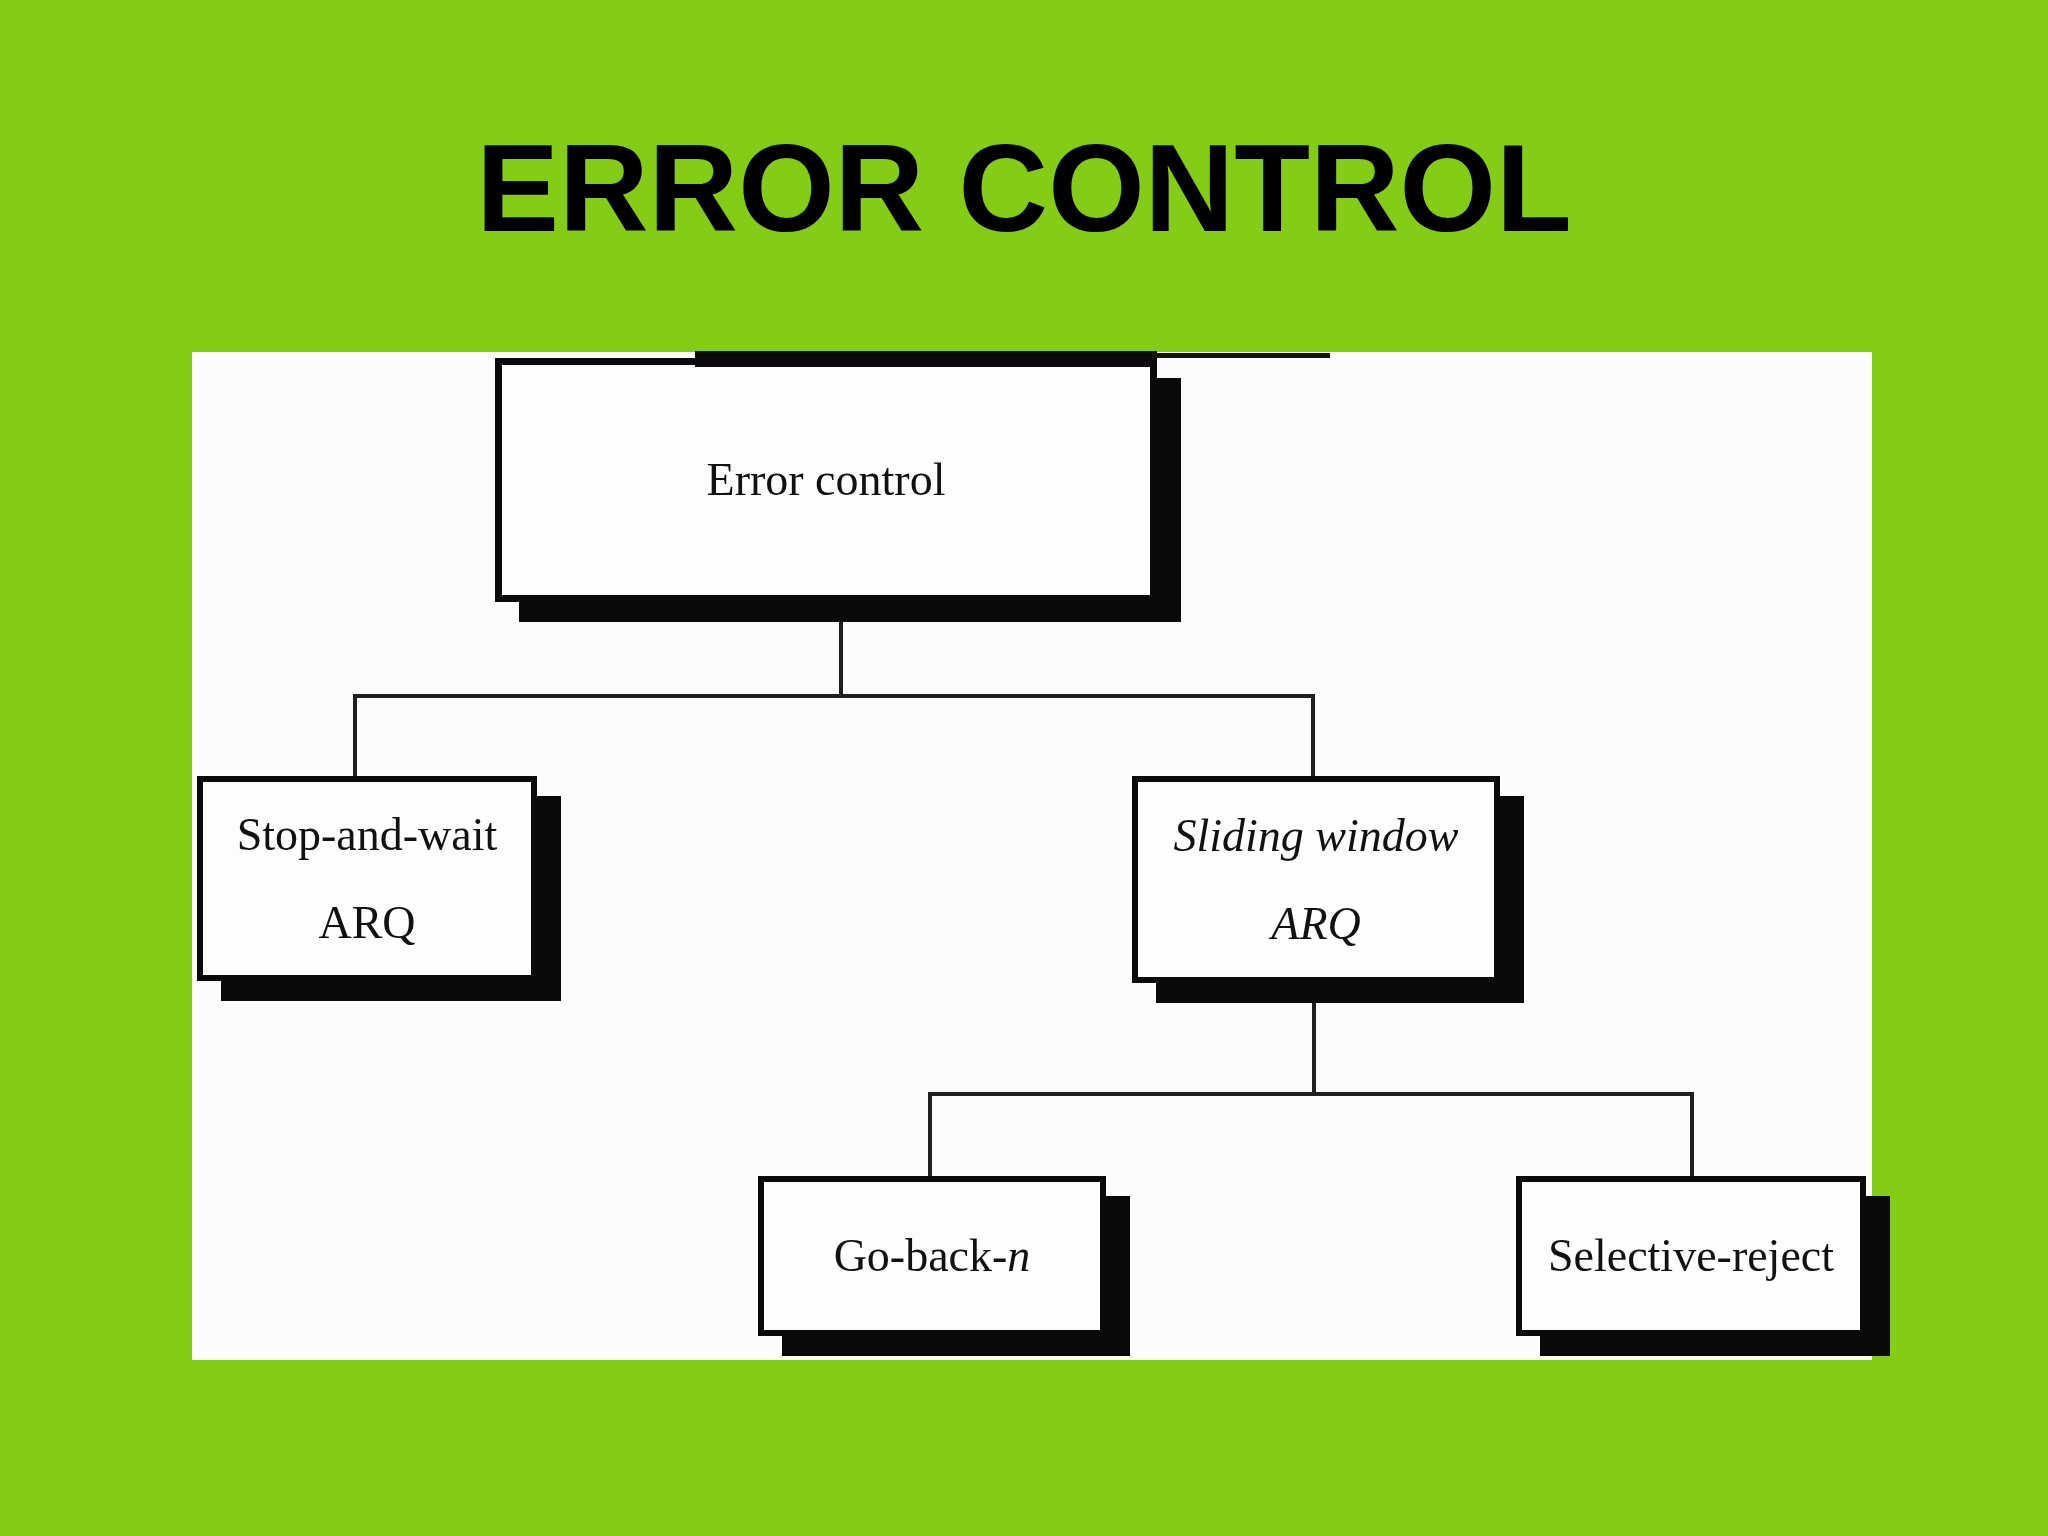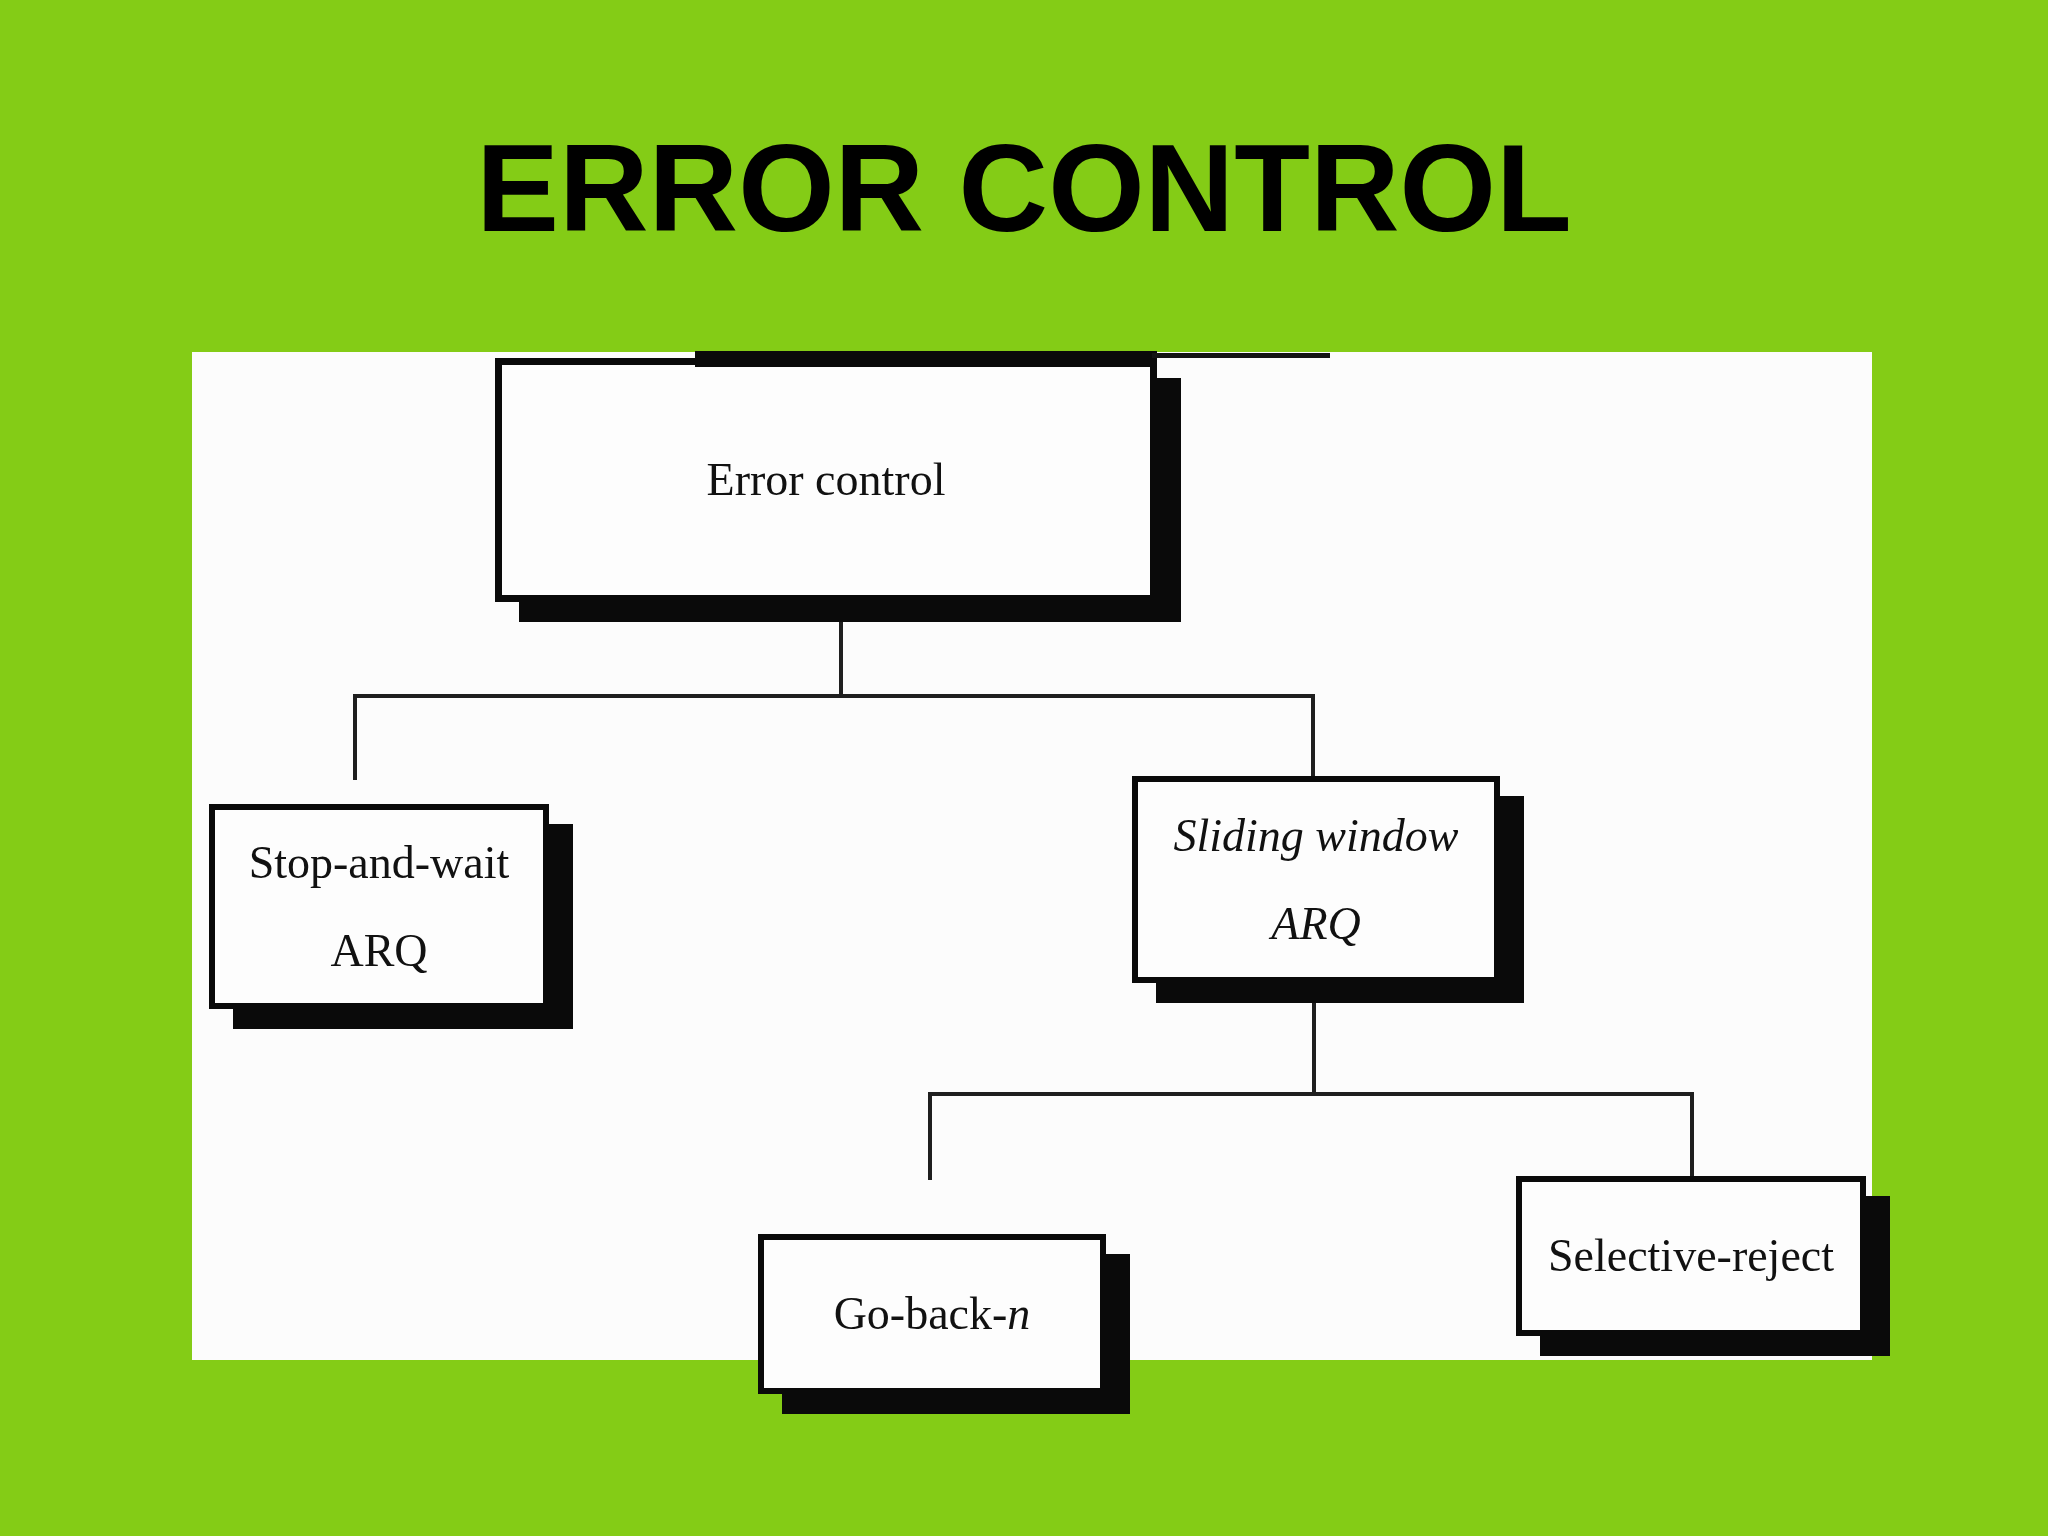--- a/index.html
+++ b/index.html
@@ -77,23 +77,23 @@
     background: #0a0a0a;
   }
   .root-top-line {
     position: absolute;
     left: 650px;
     top: -12px;
     width: 178px;
     height: 5px;
     background: #141414;
   }
-  .node-stop      { left: 209px;  top: 776px;  width: 340px; height: 205px; margin-top: 28px; }
+  .node-stop      { left: 197px;  top: 776px;  width: 340px; height: 205px; }
   .node-sliding   { left: 1132px; top: 776px;  width: 368px; height: 207px; font-style: italic; }
-  .node-goback    { left: 758px;  top: 1234px; width: 348px; height: 160px; justify-content: center; }
+  .node-goback    { left: 758px;  top: 1176px; width: 348px; height: 160px; justify-content: center; }
   .node-selreject { left: 1516px; top: 1176px; width: 350px; height: 160px; justify-content: center; }
 
   .v1 { left: 839px;  top: 600px;  width: 4px;   height: 98px;  }
   .h1 { left: 355px;  top: 694px;  width: 960px; height: 4px;   }
   .v2 { left: 353px;  top: 694px;  width: 4px;   height: 86px;  }
   .v3 { left: 1311px; top: 694px;  width: 4px;   height: 86px;  }
   .v4 { left: 1312px; top: 980px;  width: 4px;   height: 116px; }
   .h2 { left: 928px;  top: 1092px; width: 766px; height: 4px;   }
   .v5 { left: 928px;  top: 1092px; width: 4px;   height: 88px;  }
   .v6 { left: 1690px; top: 1092px; width: 4px;   height: 88px;  }

